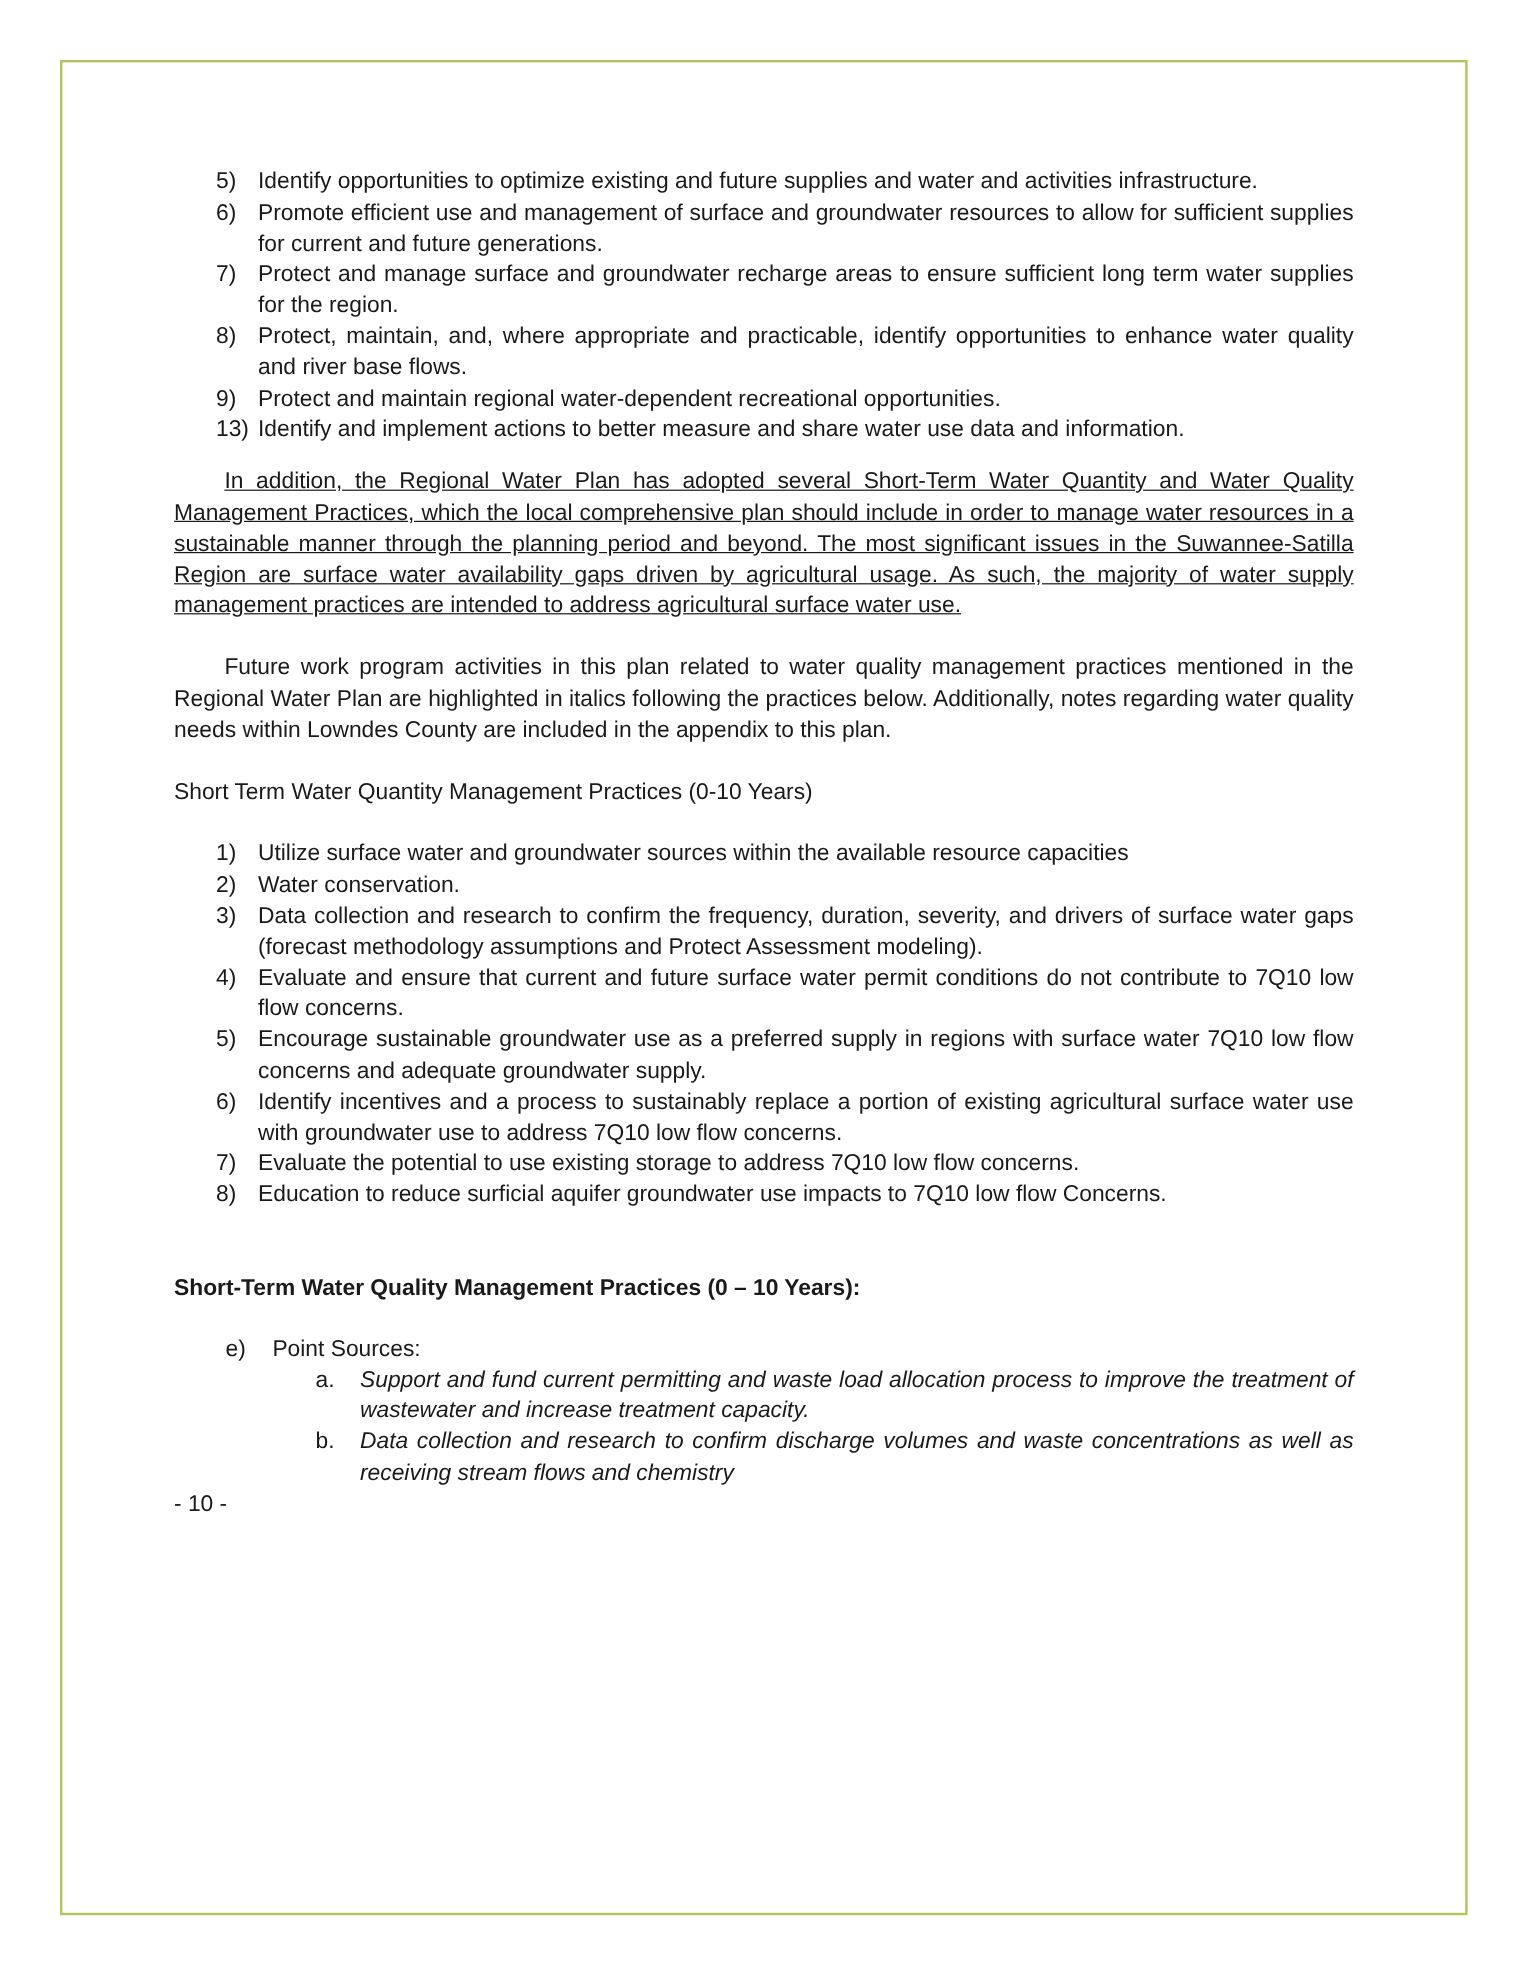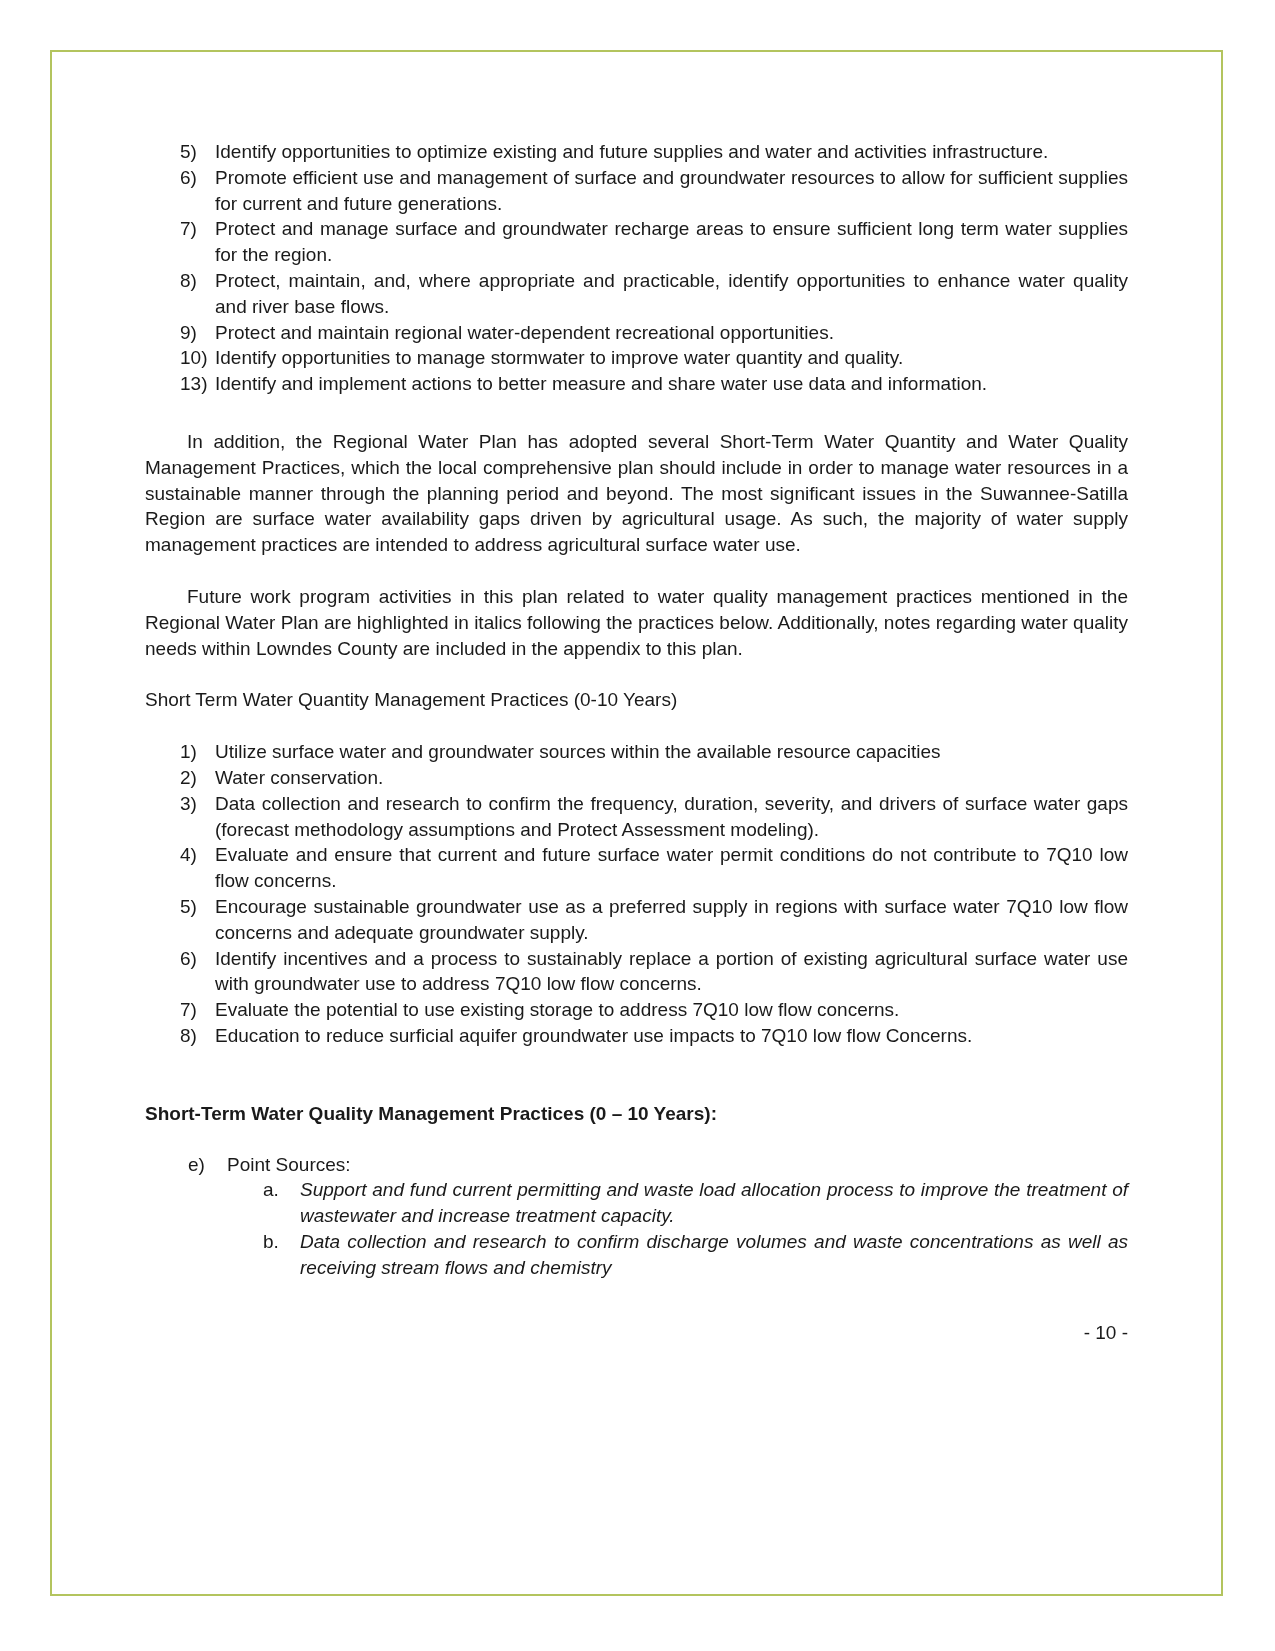--- a/index.html
+++ b/index.html
@@ -44,21 +44,21 @@
   }
   .li .li-text {
     flex: 1 1 auto;
     text-align: justify;
   }
   .para {
     margin: 26px 0 0 0;
     text-align: justify;
     text-indent: 42px;
   }
-  .para.first { margin-top: 32px; }
+  .para.first { margin-top: 18px; text-decoration: underline; }
   .section-heading {
     margin-top: 26px;
   }
   .subsection-heading {
     margin-top: 52px;
     font-weight: bold;
   }
   .quantity-list { margin-top: 26px; }
   .group-li {
     display: flex;
@@ -66,22 +66,21 @@
     margin-top: 25px;
   }
   .group-li .marker { flex: 0 0 39px; width: 39px; }
   .sub-li {
     display: flex;
     padding-left: 118px;
   }
   .sub-li .marker { flex: 0 0 37px; width: 37px; }
   .sub-li .li-text { flex: 1 1 auto; text-align: justify; font-style: italic; }
   .page-footer {
-    margin-top: 40px;
-    text-align: right;
+    text-align: left;
   }
 </style>
 </head>
 <body>
 
 <div class="frame"></div>
 
 <div class="content">
 
   <div class="doc-list">
@@ -97,24 +96,20 @@
       <span class="marker">7)</span>
       <span class="li-text">Protect and manage surface and groundwater recharge areas to ensure sufficient long term water supplies for the region.</span>
     </div>
     <div class="li">
       <span class="marker">8)</span>
       <span class="li-text">Protect, maintain, and, where appropriate and practicable, identify opportunities to enhance water quality and river base flows.</span>
     </div>
     <div class="li">
       <span class="marker">9)</span>
       <span class="li-text">Protect and maintain regional water-dependent recreational opportunities.</span>
-    </div>
-    <div class="li">
-      <span class="marker">10)</span>
-      <span class="li-text">Identify opportunities to manage stormwater to improve water quantity and quality.</span>
     </div>
     <div class="li">
       <span class="marker">13)</span>
       <span class="li-text">Identify and implement actions to better measure and share water use data and information.</span>
     </div>
   </div>
 
   <div class="para first">In addition, the Regional Water Plan has adopted several Short-Term Water Quantity and Water Quality Management Practices, which the local comprehensive plan should include in order to manage water resources in a sustainable manner through the planning period and beyond. The most significant issues in the Suwannee-Satilla Region are surface water availability gaps driven by agricultural usage. As such, the majority of water supply management practices are intended to address agricultural surface water use.</div>
   <div class="para">Future work program activities in this plan related to water quality management practices mentioned in the Regional Water Plan are highlighted in italics following the practices below. Additionally, notes regarding water quality needs within Lowndes County are included in the appendix to this plan.</div>
 

